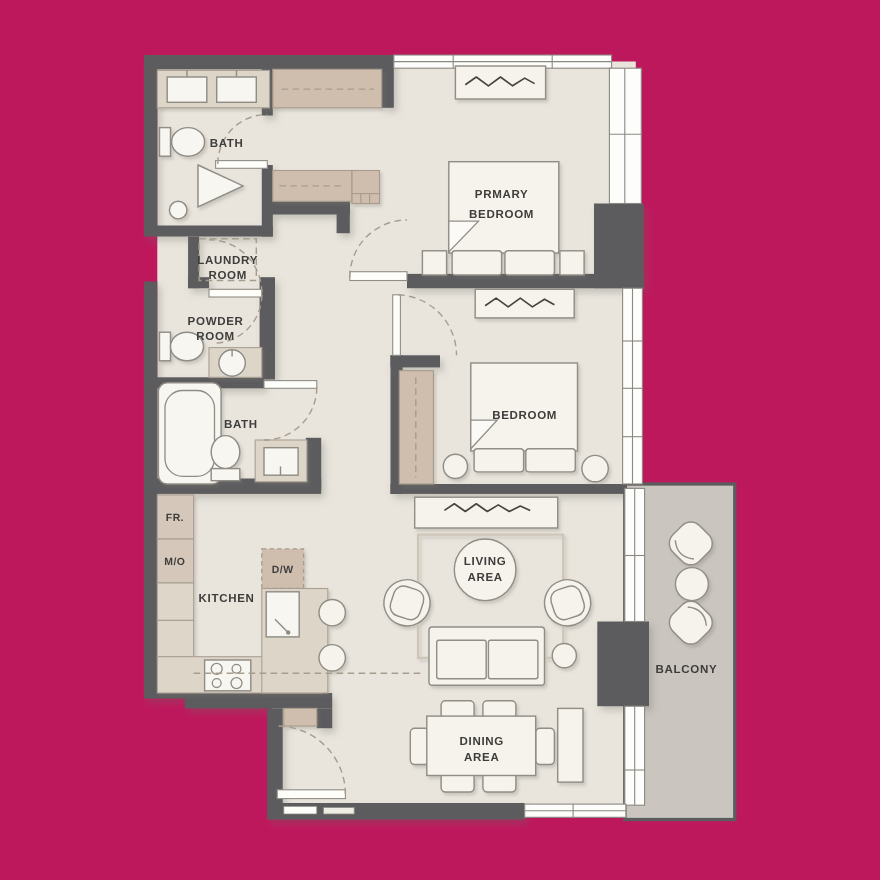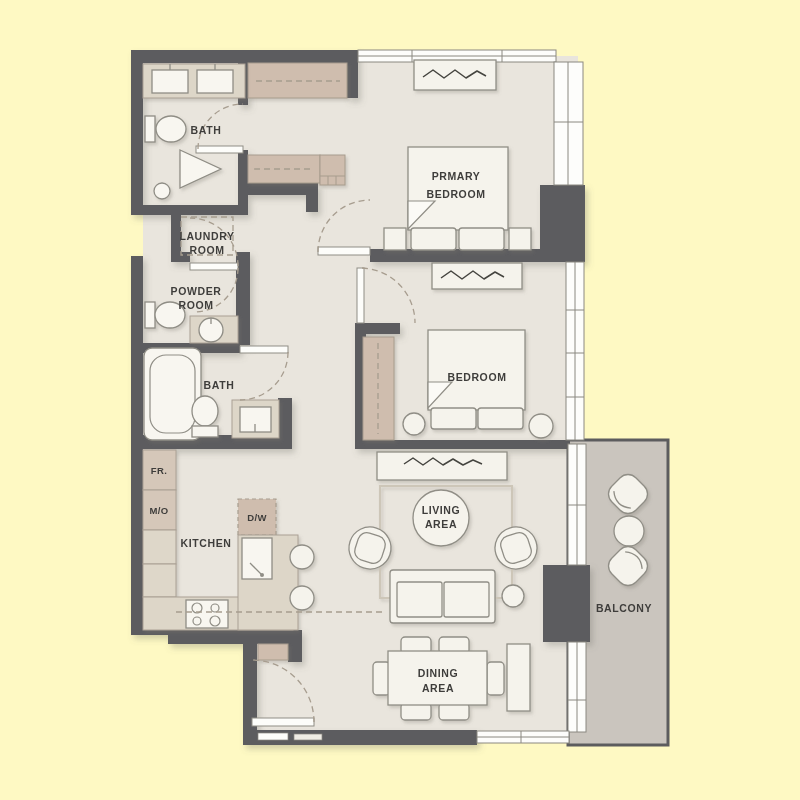--- a/index.html
+++ b/index.html
@@ -1,16 +1,16 @@
 <!DOCTYPE html>
 <html><head>
 <meta charset="utf-8">
 <style>
   html,body{margin:0;padding:0;background:#ffffff;}
-  .canvas{position:relative;width:800px;height:800px;background:#fef9c3;overflow:hidden;
+  .canvas{position:relative;width:800px;height:800px;background:#be185d;overflow:hidden;
           font-family:"Liberation Sans",sans-serif;}
   svg{position:absolute;left:0;top:0;}
   text.lbl{font-family:"Liberation Sans",sans-serif;font-weight:bold;fill:#3e3d3b;
            font-size:10.5px;letter-spacing:.6px;text-anchor:middle;}
   text.lbl-sm{font-size:9.5px;letter-spacing:.4px;}
   .wall{fill:#5c5c5e;}
   .furn{fill:#f5f3ec;stroke:#908e86;stroke-width:1.3;}
   .tan{fill:#cfbdae;stroke:#a79c8d;stroke-width:1;}
   .counter{fill:#ddd6c8;stroke:#aaa094;stroke-width:1;}
   .cab{fill:#d5c7b9;stroke:#aaa094;stroke-width:1;}

